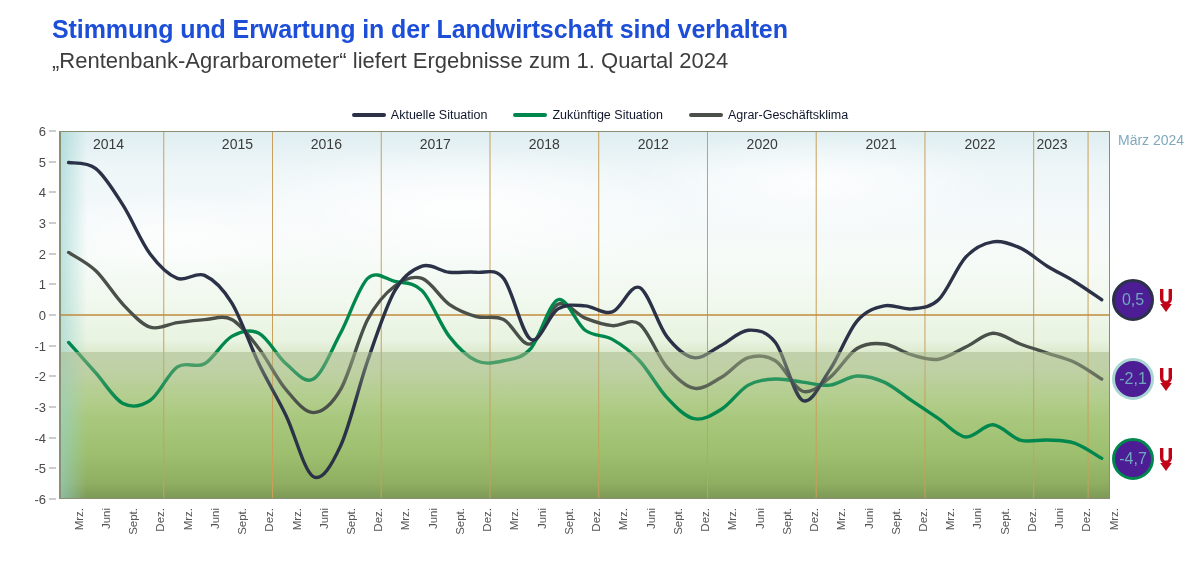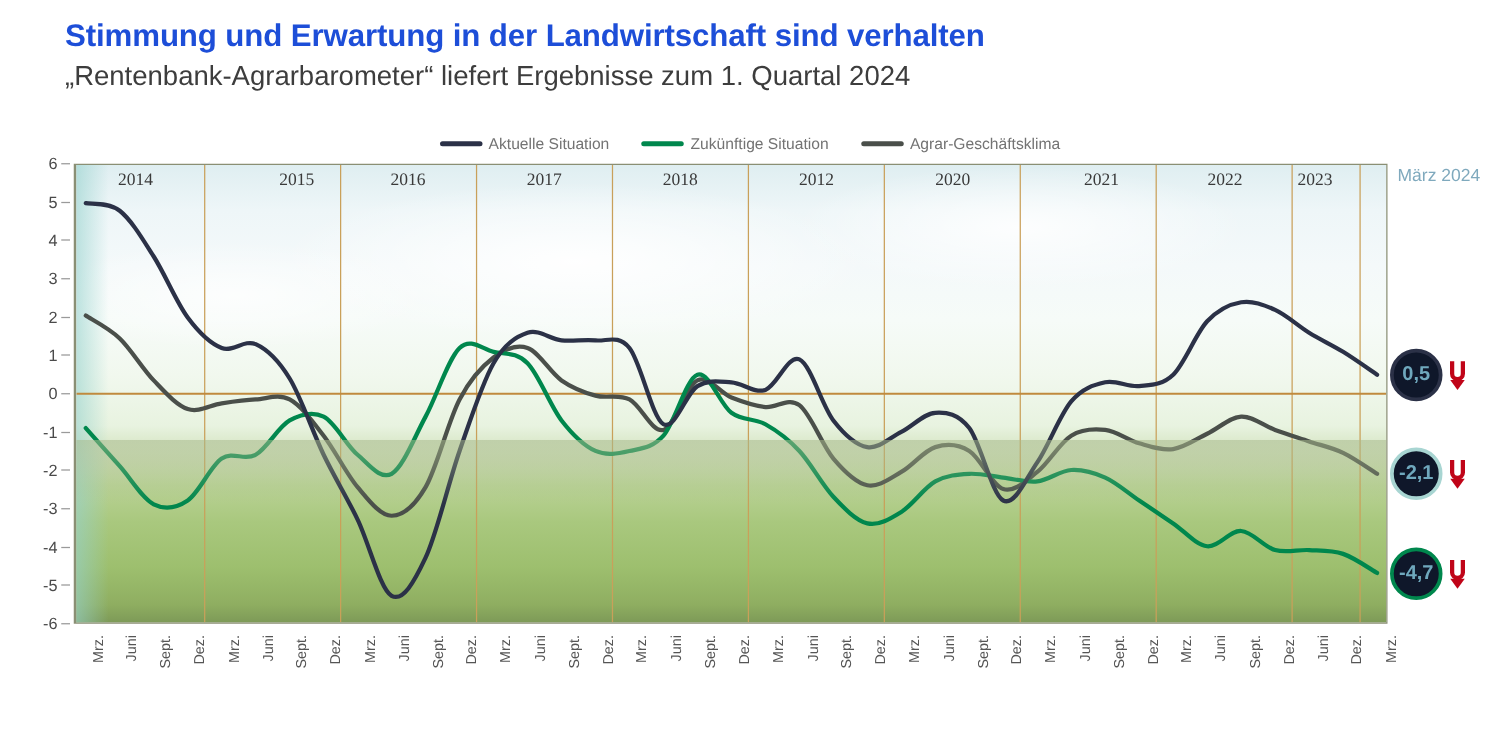--- a/index.html
+++ b/index.html
@@ -45,21 +45,21 @@
     gap: 26px;
   }
   .legend-item { display: flex; align-items: center; gap: 5px; }
   .legend-swatch {
     display: inline-block;
     width: 34px; height: 4px;
     border-radius: 2px;
   }
   .legend-label {
     font-size: 12.5px;
-    color: #737373;
+    color: #0f172a;
     white-space: nowrap;
   }
 
   
   #chart-wrap {
     position: absolute;
     left: 0; top: 125px;
     width: 1200px; height: 380px;
   }
   #plot {
@@ -134,21 +134,20 @@
 
   
   #years { position: absolute; left: 60px; top: 6px; width: 1050px; height: 46px; }
   .year-label {
     position: absolute;
     top: 5px;
     font-size: 14px;
     color: #3a3a3a;
     text-align: center;
     line-height: 17px;
-    font-family: Liberation Serif, serif;
   }
 
   
   #xaxis { position: absolute; left: 60px; top: 508px; width: 1050px; height: 48px; }
   .xtick {
     position: absolute;
     top: 0;
     transform-origin: left top;
     transform: rotate(-90deg) translate(-100%, 0);
     font-size: 11.5px;
@@ -159,24 +158,24 @@
   
   .endval {
     position: absolute;
     display: flex;
     align-items: center;
     gap: 2px;
   }
   .bubble {
     width: 42px; height: 42px;
     border-radius: 50%;
-    background: #0f172a;
+    background: #4c1d95;
     display: flex; align-items: center; justify-content: center;
     font-size: 16px;
-    font-weight: bold;
+    font-weight: normal;
     color: #6fa8bd;
   }
   .bubble.navy   { border: 3px solid #2b3147; }
   .bubble.teal   { border: 3px solid #a8d5d2; }
   .bubble.green  { border: 3px solid #00874d; }
   .arrow-down { width: 20px; height: 26px; }
 
   #maerz-label {
     position: absolute;
     left: 1118px; top: 132px;

